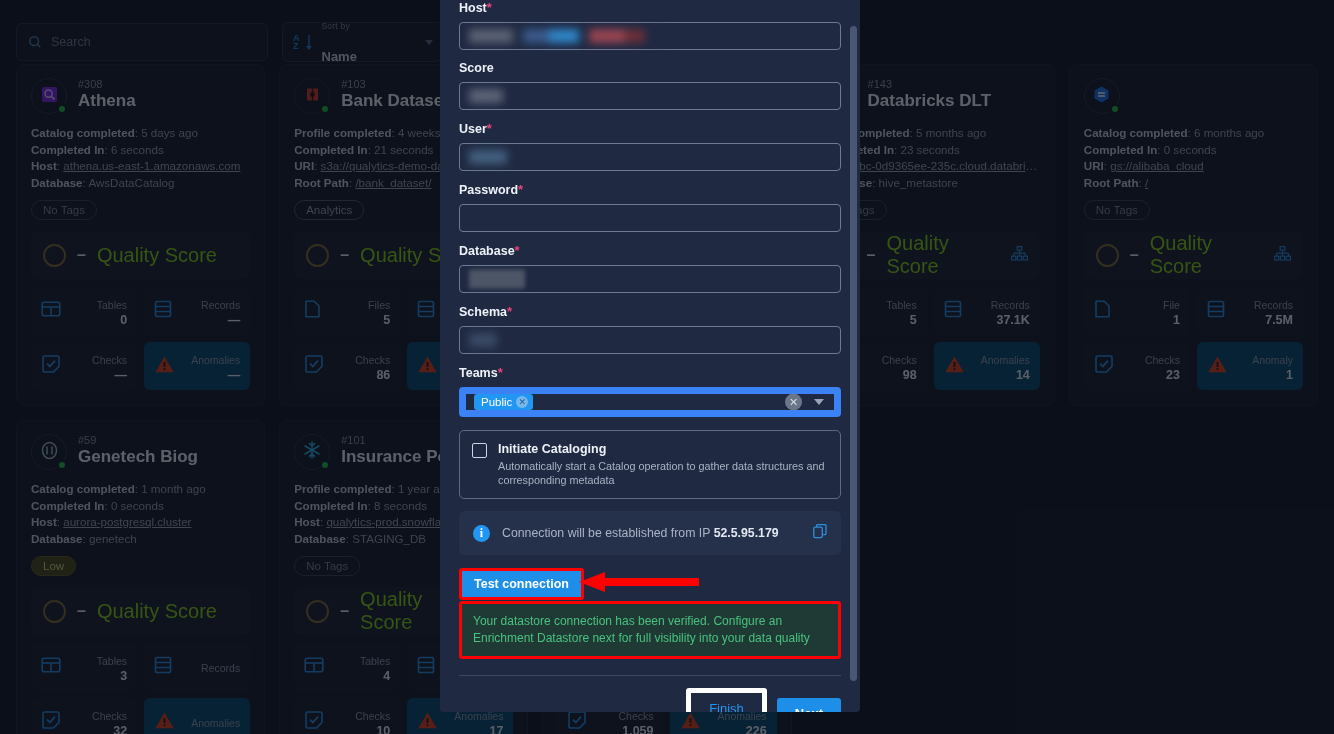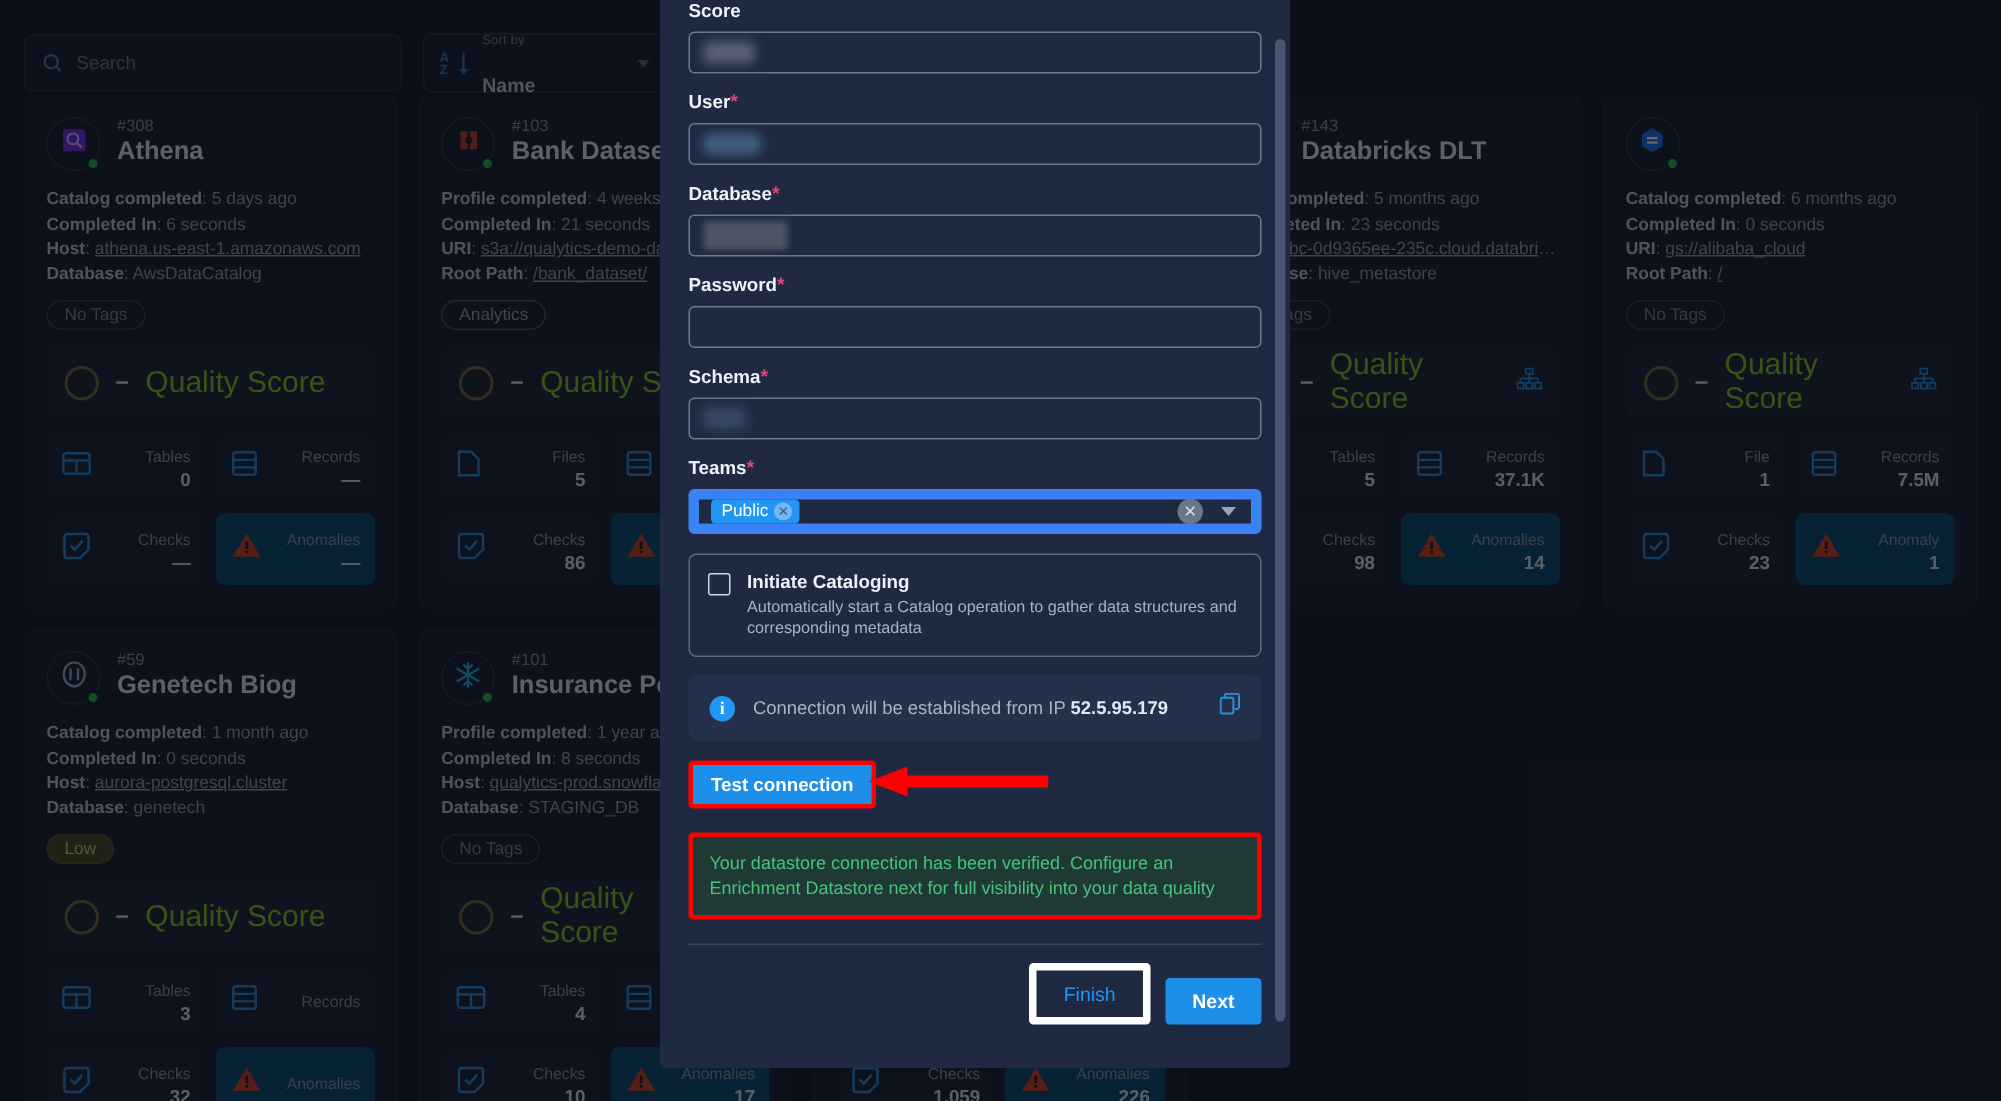--- a/index.html
+++ b/index.html
@@ -196,21 +196,21 @@
 
   .testwrap { margin-top: 13px; position: relative; height: 28px; }
   .test-btn {
     display: inline-block; background: #1e8fe8; color: #fff;
     font-size: 12.5px; font-weight: bold; padding: 6px 12px; border-radius: 3px;
     border: 3px solid #ff0000;
   }
   .arrow { position: absolute; left: 120px; top: 2px; }
 
   .okbox {
-    margin-top: 20px; background: #1f3a35; border: 3px solid #ff0000;
+    margin-top: 5px; background: #1f3a35; border: 3px solid #ff0000;
     border-radius: 3px; padding: 9px 11px;
   }
   .ok-txt { font-size: 12px; color: #49c27e; line-height: 17px; }
 
   .hr { height: 1px; background: #3c4763; margin-top: 16px; }
   .footer { display: flex; justify-content: flex-end; gap: 10px; margin-top: 12px; }
   .btn-finish {
     border: 5px solid #ffffff; color: #2196f3; background: transparent;
     font-size: 13px; padding: 7px 18px; border-radius: 3px;
     font-family: "Liberation Sans", sans-serif;
@@ -903,51 +903,59 @@
           </div>
         </div>
       </div>
   </div>
 
   <div class="overlay"></div>
 
   <div class="modal">
     <div class="modal-body">
 
+      <div class="fld">
+        <div class="fld-lbl">
+          <span>Host</span><span class="req">*</span>
+        </div>
+        <div class="inp">
+            <span class="blur-val bv-host"></span>
+          </div>
+      </div>
 
       <div class="fld">
         <div class="fld-lbl">Score</div>
         <div class="inp">
             <span class="blur-val bv-port"></span>
           </div>
       </div>
 
       <div class="fld">
         <div class="fld-lbl">
           <span>User</span><span class="req">*</span>
         </div>
         <div class="inp">
             <span class="blur-val bv-user"></span>
           </div>
       </div>
 
       <div class="fld">
         <div class="fld-lbl">
+          <span>Password</span><span class="req">*</span>
+        </div>
+        <div class="inp"></div>
+      </div>
+
+      <div class="fld">
+        <div class="fld-lbl">
           <span>Database</span><span class="req">*</span>
         </div>
         <div class="inp">
             <span class="blur-val bv-db"></span>
           </div>
-      </div>
-
-      <div class="fld">
-        <div class="fld-lbl">
-          <span>Password</span><span class="req">*</span>
-        </div>
-        <div class="inp"></div>
       </div>
 
       <div class="fld">
         <div class="fld-lbl">
           <span>Schema</span><span class="req">*</span>
         </div>
         <div class="inp">
             <span class="blur-val bv-schema"></span>
           </div>
       </div>

